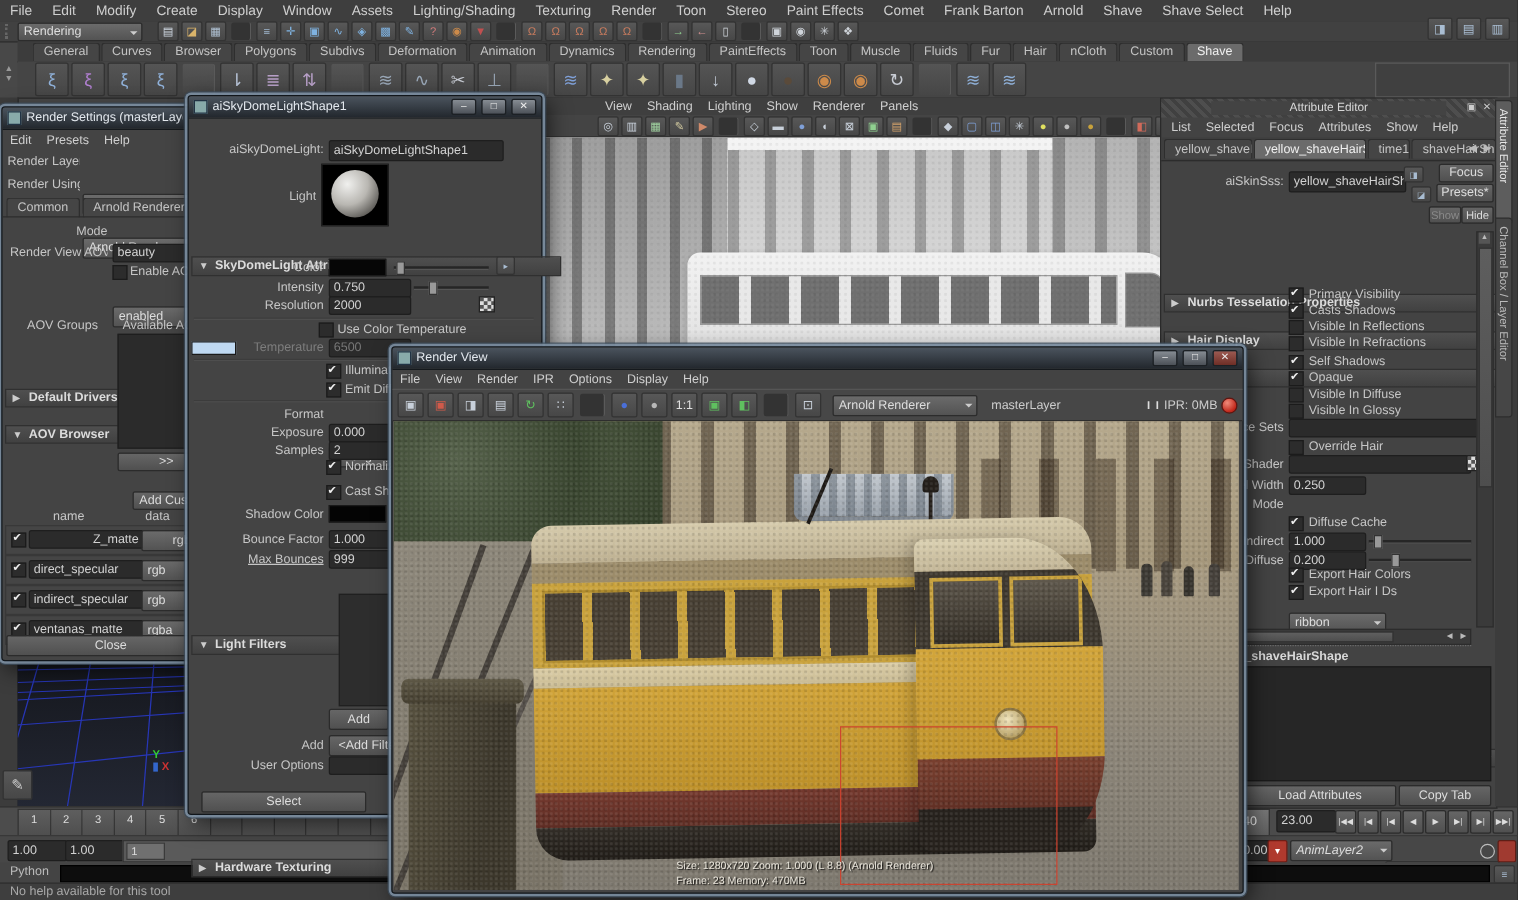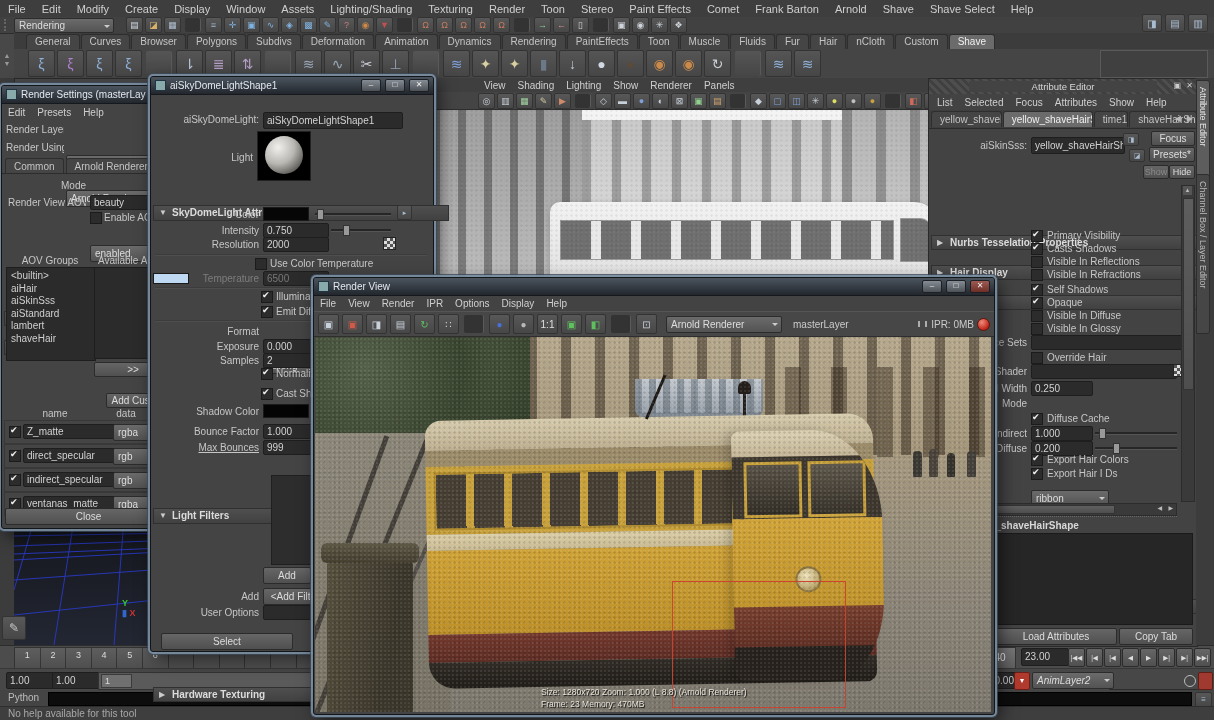--- a/index.html
+++ b/index.html
@@ -656,38 +656,29 @@
     <span class="lb" style="left:24px;top:93px;width:60px;">Mode</span>
     <div class="abs dd" style="left:88px;top:91px;width:62px;">enabled</div>
     <span class="lb" style="left:6px;top:110px;width:78px;">Render View AOV</span>
     <div class="abs fld" style="left:88px;top:109px;width:56px;">beauty</div>
     <span class="cb" style="left:88px;top:126px;"></span>
     <span class="cklabel" style="left:102px;top:126px;width:66px;overflow:hidden;">Enable AOV Co</span>
     <div class="abs sect" style="left:2px;top:140px;width:166px;"><span class="ar">▶</span><span>Default Drivers</span></div>
     <div class="abs sect" style="left:2px;top:154px;width:166px;"><span class="ar">▼</span><span>AOV Browser</span></div>
     <span class="lb" style="left:18px;top:168px;width:60px;text-align:center;">AOV Groups</span>
     <span class="lb" style="left:96px;top:168px;width:72px;text-align:left;">Available AO</span>
-    <div class="abs" style="left:4px;top:181px;width:84px;height:90px;background:#2b2b2b;border:1px solid #1e1e1e;padding:2px 0 0 4px;">
-
-    <div style="font-size:10px;line-height:12.5px;color:#cfcfcf;">&lt;builtin&gt;</div>
-        <div style="font-size:10px;line-height:12.5px;color:#cfcfcf;">aiHair</div>
-        <div style="font-size:10px;line-height:12.5px;color:#cfcfcf;">aiSkinSss</div>
-        <div style="font-size:10px;line-height:12.5px;color:#cfcfcf;">aiStandard</div>
-        <div style="font-size:10px;line-height:12.5px;color:#cfcfcf;">lambert</div>
-        <div style="font-size:10px;line-height:12.5px;color:#cfcfcf;">shaveHair</div>
-      </div>
     <div class="abs" style="left:92px;top:181px;width:76px;height:90px;background:#2b2b2b;border:1px solid #1e1e1e;"></div>
     <div class="abs btn" style="left:92px;top:276px;width:76px;height:13px;line-height:13px;">&gt;&gt;</div>
     <div class="abs sect" style="left:2px;top:292px;width:166px;"><span class="ar">▼</span><span>AOVs</span></div>
     <div class="abs btn" style="left:104px;top:307px;width:64px;height:13px;line-height:13px;">Add Custom</div>
     <span class="lb" style="left:28px;top:321px;width:50px;text-align:center;">name</span>
     <span class="lb" style="left:104px;top:321px;width:40px;text-align:center;">data</span>
     <div class="abs" style="left:2px;top:334px;width:166px;">
 
-    <div style="position:relative;height:22px;border:1px solid #383838;background:#454545;margin-bottom:0px;">
+    <div style="position:relative;height:22px;border:1px solid #383838;background:#454545;margin-bottom:0px;text-align:right;">
         <span class="cb on" style="left:4px;top:5px;"></span>
         <span class="fld" style="position:absolute;left:18px;top:3px;width:84px;">Z_matte</span>
         <span class="dd" style="position:absolute;left:108px;top:3px;width:40px;">rgba</span>
       </div>
         <div style="position:relative;height:22px;border:1px solid #383838;background:#454545;margin-bottom:0px;">
         <span class="cb on" style="left:4px;top:5px;"></span>
         <span class="fld" style="position:absolute;left:18px;top:3px;width:84px;">direct_specular</span>
         <span class="dd" style="position:absolute;left:108px;top:3px;width:40px;">rgb</span>
       </div>
         <div style="position:relative;height:22px;border:1px solid #383838;background:#454545;margin-bottom:0px;">

